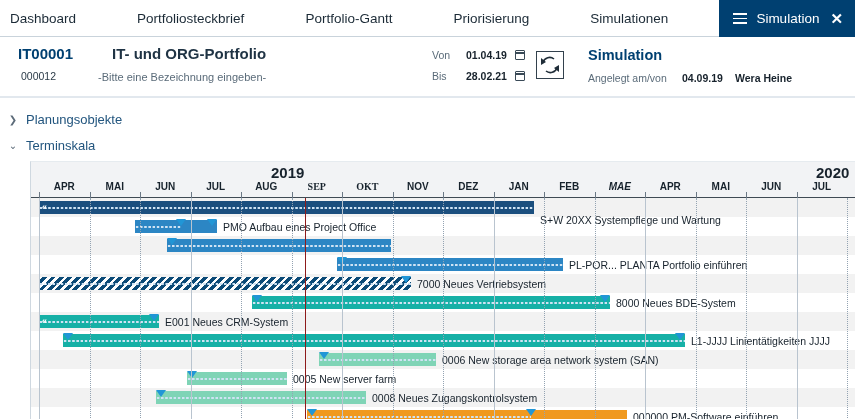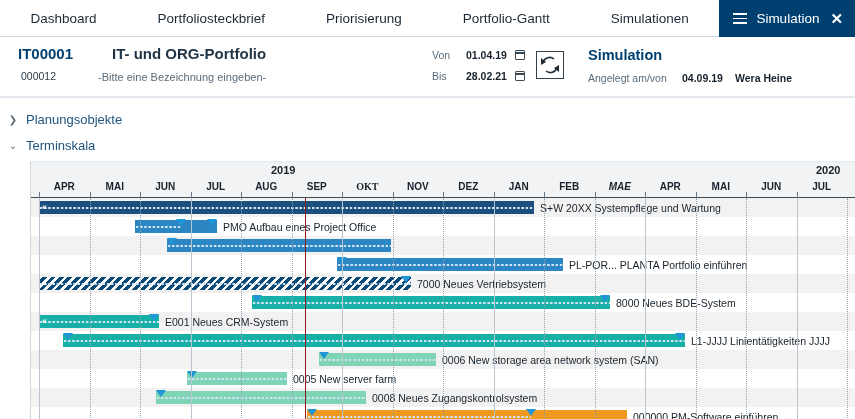--- a/index.html
+++ b/index.html
@@ -13,21 +13,21 @@
   #app { position: relative; width: 855px; height: 419px; background: #fff; }
 
   
   .tabbar {
     position: absolute; left: 0; top: 0; width: 855px; height: 37px;
     background: #ffffff;
     border-bottom: 1px solid #c9d3db;
     display: flex; align-items: stretch;
   }
   .tab {
-    display: flex; align-items: center; justify-content: center;
+    display: flex; align-items: center; 
     font-size: 13.5px; color: #1b2a36; white-space: nowrap;
     padding: 18px 10px; height: 37px;
   }
   .tab.sp { flex: 1 1 auto; }
   .tab-active {
     background: #004071; color: #ffffff;
     display: flex; align-items: center; gap: 9px;
     padding: 0 12px 0 14px; height: 37px; font-size: 13.5px;
   }
   .hamburger { display: inline-block; width: 14px; height: 11px; position: relative; }
@@ -79,21 +79,21 @@
   .gantt {
     position: absolute; left: 30px; top: 161px;
     width: 825px; height: 258px;
     background: #ffffff; border-left: 1px solid #cfd8e0; border-top: 1px solid #e6ebef;
     overflow: hidden;
   }
   .scale {
     position: absolute; left: 0; top: 0; width: 825px; height: 36px;
     background: #f2f3f5; border-bottom: 1px solid #3f4a54;
   }
-  .yr { position: absolute; top: 2px; font-size: 11px; font-weight: bold; color: #17222c; }
+  .yr { position: absolute; top: 2px; font-size: 15px; font-weight: bold; color: #17222c; }
   .mo { position: absolute; top: 19px; font-size: 10px; font-weight: bold; color: #17222c; text-align: center; }
   .tick { position: absolute; top: 30px; width: 1px; height: 6px; background: #6b7885; }
 
   .rows { position: absolute; left: 0; top: 36px; width: 825px; height: 222px; }
   .row { position: absolute; left: 0; width: 825px; height: 19px; }
   .row.odd { background: #f2f2f2; }
   .row.even { background: #ffffff; }
 
   .vline { position: absolute; top: 36px; width: 0; height: 222px; border-left: 1px dotted #93a3b2; }
   .vline.solid { border-left: 1px solid #b9c4cf; }
@@ -129,24 +129,24 @@
 <div id="app">
 
   <div class="tabbar">
     <div class="tab sp">
       <span>Dashboard</span>
     </div>
     <div class="tab sp">
       <span>Portfoliosteckbrief</span>
     </div>
     <div class="tab sp">
+      <span>Portfolio-Gantt</span>
+    </div>
+    <div class="tab sp">
       <span>Priorisierung</span>
-    </div>
-    <div class="tab sp">
-      <span>Portfolio-Gantt</span>
     </div>
     <div class="tab sp">
       <span>Simulationen</span>
     </div>
     <div class="tab-active">
       <span class="hamburger">
           <i></i>
           <i></i>
           <i></i>
         </span>
@@ -200,21 +200,21 @@
         <div class="mo" style="left: 8px; width: 50.5px;">APR</div>
         <div class="tick" style="left: 8px;"></div>
         <div class="mo" style="left: 58.5px; width: 50.5px;">MAI</div>
         <div class="tick" style="left: 58.5px;"></div>
         <div class="mo" style="left: 109px; width: 50.5px;">JUN</div>
         <div class="tick" style="left: 109px;"></div>
         <div class="mo" style="left: 159.5px; width: 50.5px;">JUL</div>
         <div class="tick" style="left: 159.5px;"></div>
         <div class="mo" style="left: 210px; width: 50.5px;">AUG</div>
         <div class="tick" style="left: 210px;"></div>
-        <div class="mo" style="left: 260.5px; width: 50.5px;">SEP</div>
+        <div class="mo" style="left: 260.5px; width: 50.5px; font-family: Liberation Serif, serif;">SEP</div>
         <div class="tick" style="left: 260.5px;"></div>
         <div class="mo" style="left: 311px; width: 50.5px; font-family: Liberation Serif, serif;">OKT</div>
         <div class="tick" style="left: 311px;"></div>
         <div class="mo" style="left: 361.5px; width: 50.5px;">NOV</div>
         <div class="tick" style="left: 361.5px;"></div>
         <div class="mo" style="left: 412px; width: 50.5px;">DEZ</div>
         <div class="tick" style="left: 412px;"></div>
         <div class="mo" style="left: 462.5px; width: 50.5px;">JAN</div>
         <div class="tick" style="left: 462.5px;"></div>
         <div class="mo" style="left: 513px; width: 50.5px;">FEB</div>
@@ -241,21 +241,21 @@
         <div class="row even" style="top: 133px;"></div>
         <div class="row odd" style="top: 152px;"></div>
         <div class="row even" style="top: 171px;"></div>
         <div class="row odd" style="top: 190px;"></div>
         <div class="row even" style="top: 209px;"></div>
         <div class="bar" style="left: 8px; width: 495px; top: 3px;">
           <div class="fill" style="background: rgb(27, 79, 126);"></div>
           <div class="prog" style="width: 495px;"></div>
           <span class="chev">«</span>
         </div>
-        <div class="blabel" style="left: 509px; top: 4px;">S+W 20XX Systempflege und Wartung</div>
+        <div class="blabel" style="left: 509px; top: 16px;">S+W 20XX Systempflege und Wartung</div>
         <div class="bar" style="left: 104px; width: 82px; top: 22px;">
           <div class="fill" style="background: rgb(44, 134, 196);"></div>
           <div class="prog" style="width: 45.92px;"></div>
         </div>
         <div class="marker" style="left: 176px; top: 21px;"></div>
         <div class="marker" style="left: 144.92px; top: 21px;"></div>
         <div class="blabel" style="left: 192px; top: 23px;">PMO  Aufbau eines Project Office</div>
         <div class="bar" style="left: 136px; width: 224px; top: 41px;">
           <div class="fill" style="background: rgb(44, 134, 196);"></div>
           <div class="prog" style="width: 224px;"></div>

